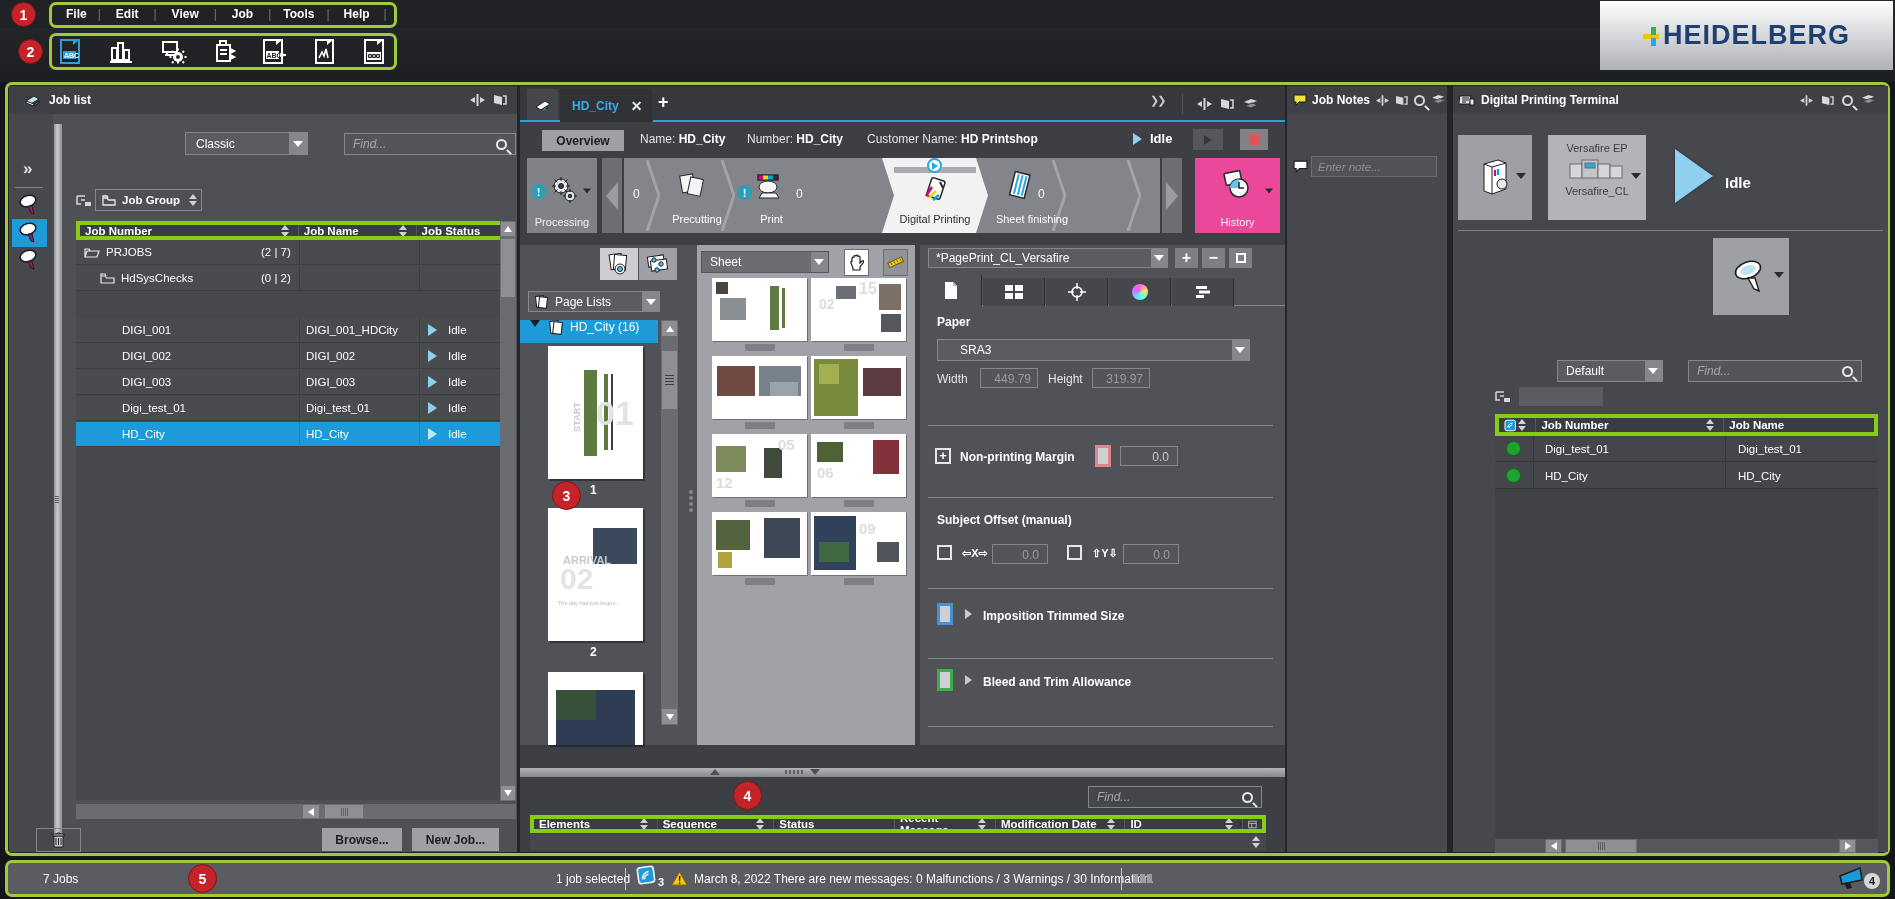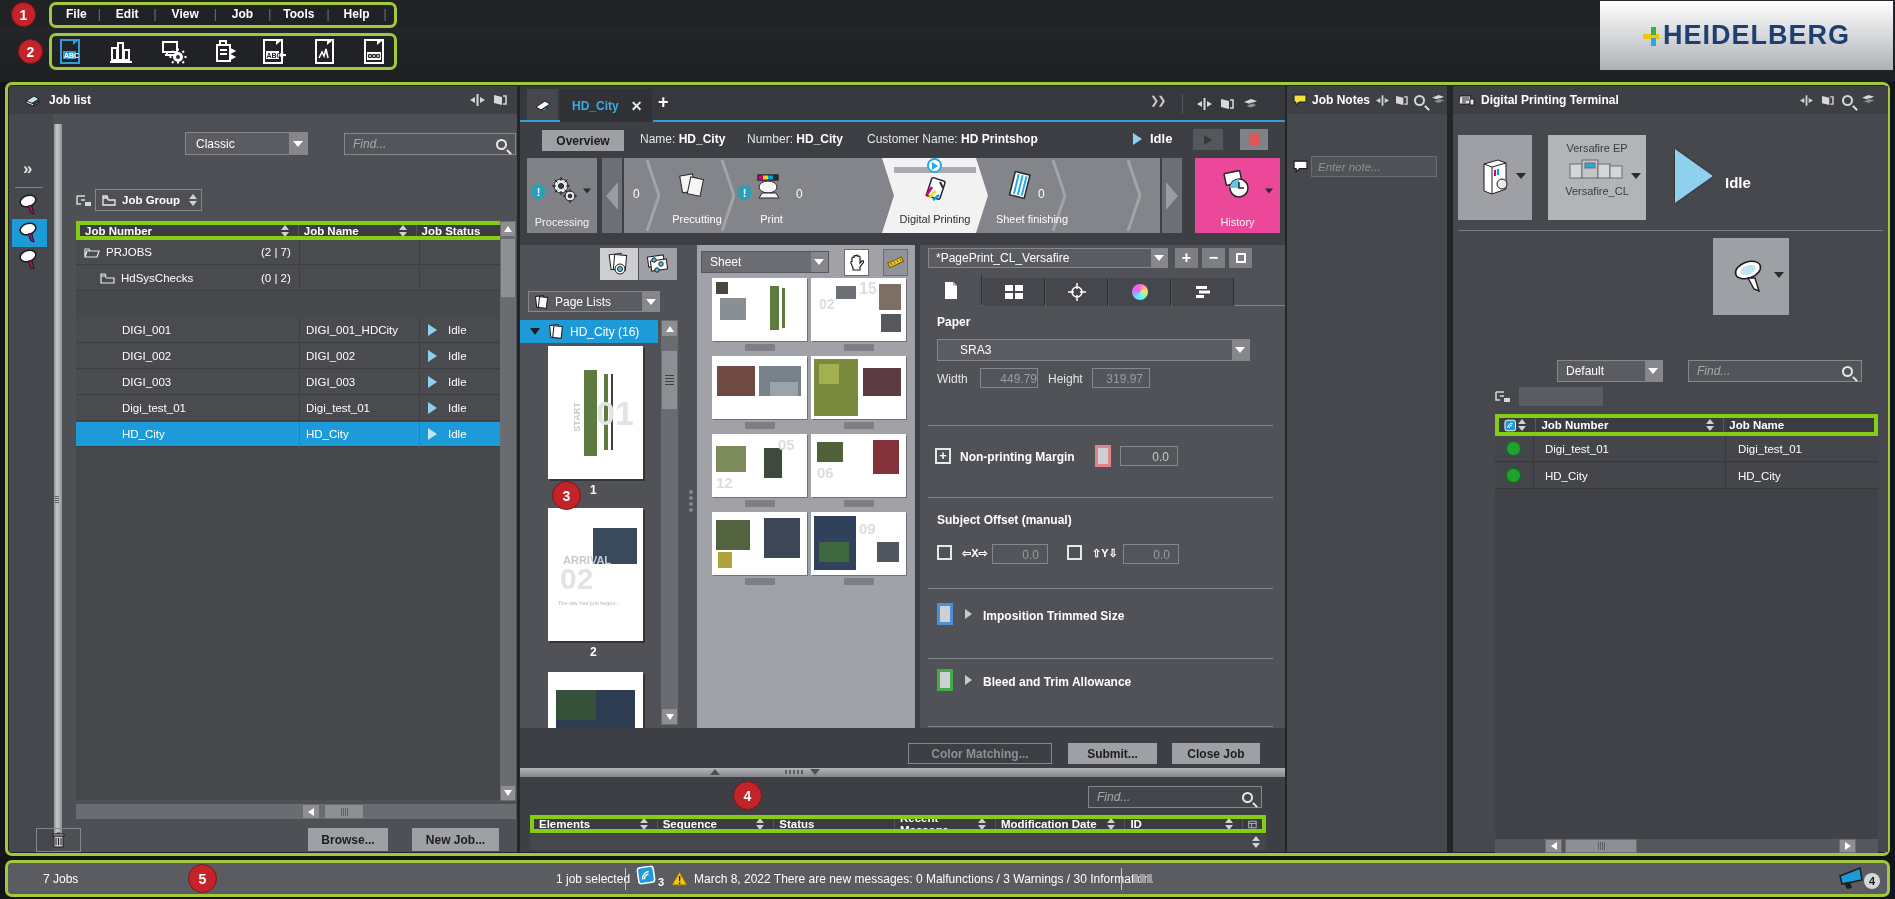--- a/index.html
+++ b/index.html
@@ -329,21 +329,21 @@
 
     <div class="abs" style="left:0;top:712px;width:455px;height:26px">
       <div style="position:absolute;left:-26px;top:2px;width:45px;height:24px;border:1px solid #85878d;display:flex;align-items:center;justify-content:center">
         <svg width="13" height="16" viewBox="0 0 13 16">
             <path d="M2 4 h9 v11 h-9 z" fill="#c9cacd" stroke="#1c1d20"></path>
             <path d="M4 6 v7 M6.5 6 v7 M9 6 v7" stroke="#1c1d20"></path>
             <rect x="1" y="2" width="11" height="2" fill="#c9cacd" stroke="#1c1d20"></rect>
             <path d="M4.5 2 c0-1.5 4-1.5 4 0" fill="none" stroke="#1c1d20"></path>
           </svg>
       </div>
-      <div class="lbtn b" style="position:absolute;left:246px;top:2px;width:80px;height:23px">
+      <div class="lbtn b" style="position:absolute;left:260px;top:2px;width:80px;height:23px">
           <span>Browse...</span>
         </div>
       <div class="lbtn b" style="position:absolute;left:350px;top:2px;width:87px;height:23px">
           <span>New Job...</span>
         </div>
     </div>
   </div>
 </div>
 
 <div class="panel" style="left:520px;top:86px;width:765px;height:766px;background:#3d3f44">
@@ -532,21 +532,21 @@
             <g fill="#fff" stroke="#1c1d20">
               <rect x="2" y="1" width="8" height="11" transform="rotate(-6 6 6)"></rect>
               <rect x="5" y="2" width="8" height="11" transform="rotate(6 9 7)"></rect>
             </g>
           </svg>
         <span style="margin-left:6px;font-size:12px">Page Lists</span>
         <span class="ddarr">
             <i class="tri-d"></i>
           </span>
       </div>
-      <div class="abs" style="left:0;top:75px;width:138px;height:23px;background:#1d9bd9;display:flex;align-items:center">
+      <div class="abs" style="left:0;top:75px;width:138px;height:23px;background:#1d9bd9;display:flex;align-items:flex-start">
         <span style="margin-left:10px;width:0;height:0;border-left:5px solid transparent;border-right:5px solid transparent;border-top:7px solid #1c1d20"></span>
         <svg width="16" height="15" viewBox="0 0 15 14" style="margin-left:8px">
             <g fill="#fff" stroke="#1c1d20">
               <rect x="2" y="1" width="8" height="11" transform="rotate(-6 6 6)"></rect>
               <rect x="5" y="2" width="8" height="11" transform="rotate(6 9 7)"></rect>
             </g>
           </svg>
         <span style="margin-left:6px;font-size:12px">HD_City (16)</span>
       </div>
 
@@ -728,21 +728,21 @@
       </div>
 
       <span class="boldlbl" style="left:17px;top:70px">Paper</span>
       <div class="dd" style="position:absolute;left:17px;top:94px;width:313px;height:22px">
         <span style="margin-left:22px;font-size:12px">SRA3</span>
         <span class="ddarr">
             <i class="tri-d"></i>
           </span>
       </div>
       <span style="position:absolute;left:17px;top:127px;font-size:12px;color:#e4e5e7">Width</span>
-      <div class="input" style="position:absolute;left:60px;top:123px;width:58px;height:20px;text-align:right;line-height:20px;color:#9a9ca2"><span>449.79</span></div>
+      <div class="input" style="position:absolute;left:60px;top:123px;width:58px;height:20px;text-align:right;line-height:20px;padding-right:6px;color:#9a9ca2"><span>449.79</span></div>
       <span style="position:absolute;left:128px;top:127px;font-size:12px;color:#e4e5e7">Height</span>
       <div class="input" style="position:absolute;left:172px;top:123px;width:58px;height:20px;text-align:right;line-height:20px;padding-right:6px;color:#9a9ca2"><span>319.97</span></div>
       <i class="thinline" style="left:8px;top:180px;width:345px"></i>
 
       <div style="position:absolute;left:15px;top:203px;width:16px;height:16px;border:2px solid #e6e7e9;color:#fff;font-weight:bold;font-size:13px;line-height:12px;text-align:center">+</div>
       <span class="boldlbl" style="left:40px;top:205px">Non-printing Margin</span>
       <i class="swatch" style="left:175px;top:200px;border:3px solid #e2848b"></i>
       <div class="input" style="position:absolute;left:200px;top:201px;width:58px;height:20px;text-align:right;line-height:20px;padding-right:8px;color:#c9cacd"><span>0.0</span></div>
       <i class="thinline" style="left:8px;top:252px;width:345px"></i>
 
@@ -760,31 +760,20 @@
       <span class="boldlbl" style="left:63px;top:364px">Imposition Trimmed Size</span>
       <i class="thinline" style="left:8px;top:413px;width:345px"></i>
 
       <i class="swatch" style="left:17px;top:424px;border:3px solid #3fae49"></i>
       <span style="position:absolute;left:45px;top:430px;width:0;height:0;border-top:5px solid transparent;border-bottom:5px solid transparent;border-left:7px solid #c9cacd"></span>
       <span class="boldlbl" style="left:63px;top:430px">Bleed and Trim Allowance</span>
       <i class="thinline" style="left:8px;top:481px;width:345px"></i>
     </div>
   </div>
 
-  <div class="abs" style="left:0;top:642px;width:765px;height:40px;background:#3d3f44">
-    <div style="position:absolute;left:388px;top:15px;width:144px;height:21px;border:1px solid #85878d;color:#8e9095;display:flex;align-items:center;justify-content:center;font-weight:bold;font-size:12px">
-        <span>Color Matching...</span>
-      </div>
-      <div class="lbtn b" style="position:absolute;left:548px;top:15px;width:89px;height:21px">
-        <span>Submit...</span>
-      </div>
-    <div class="lbtn b" style="position:absolute;left:652px;top:15px;width:88px;height:21px">
-        <span>Close Job</span>
-      </div>
-  </div>
 
   <div class="abs" style="left:0;top:682px;width:765px;height:9px;background:linear-gradient(#b3b5b9,#85878d)">
     <span style="position:absolute;left:190px;top:1px;width:0;height:0;border-left:5px solid transparent;border-right:5px solid transparent;border-bottom:6px solid #4e5055"></span>
     <span style="position:absolute;left:265px;top:2px;display:flex;gap:2px">
         <i style="width:2px;height:4px;background:#5e6065"></i>
         <i style="width:2px;height:4px;background:#5e6065"></i>
         <i style="width:2px;height:4px;background:#5e6065"></i>
         <i style="width:2px;height:4px;background:#5e6065"></i>
         <i style="width:2px;height:4px;background:#5e6065"></i>
       </span>

